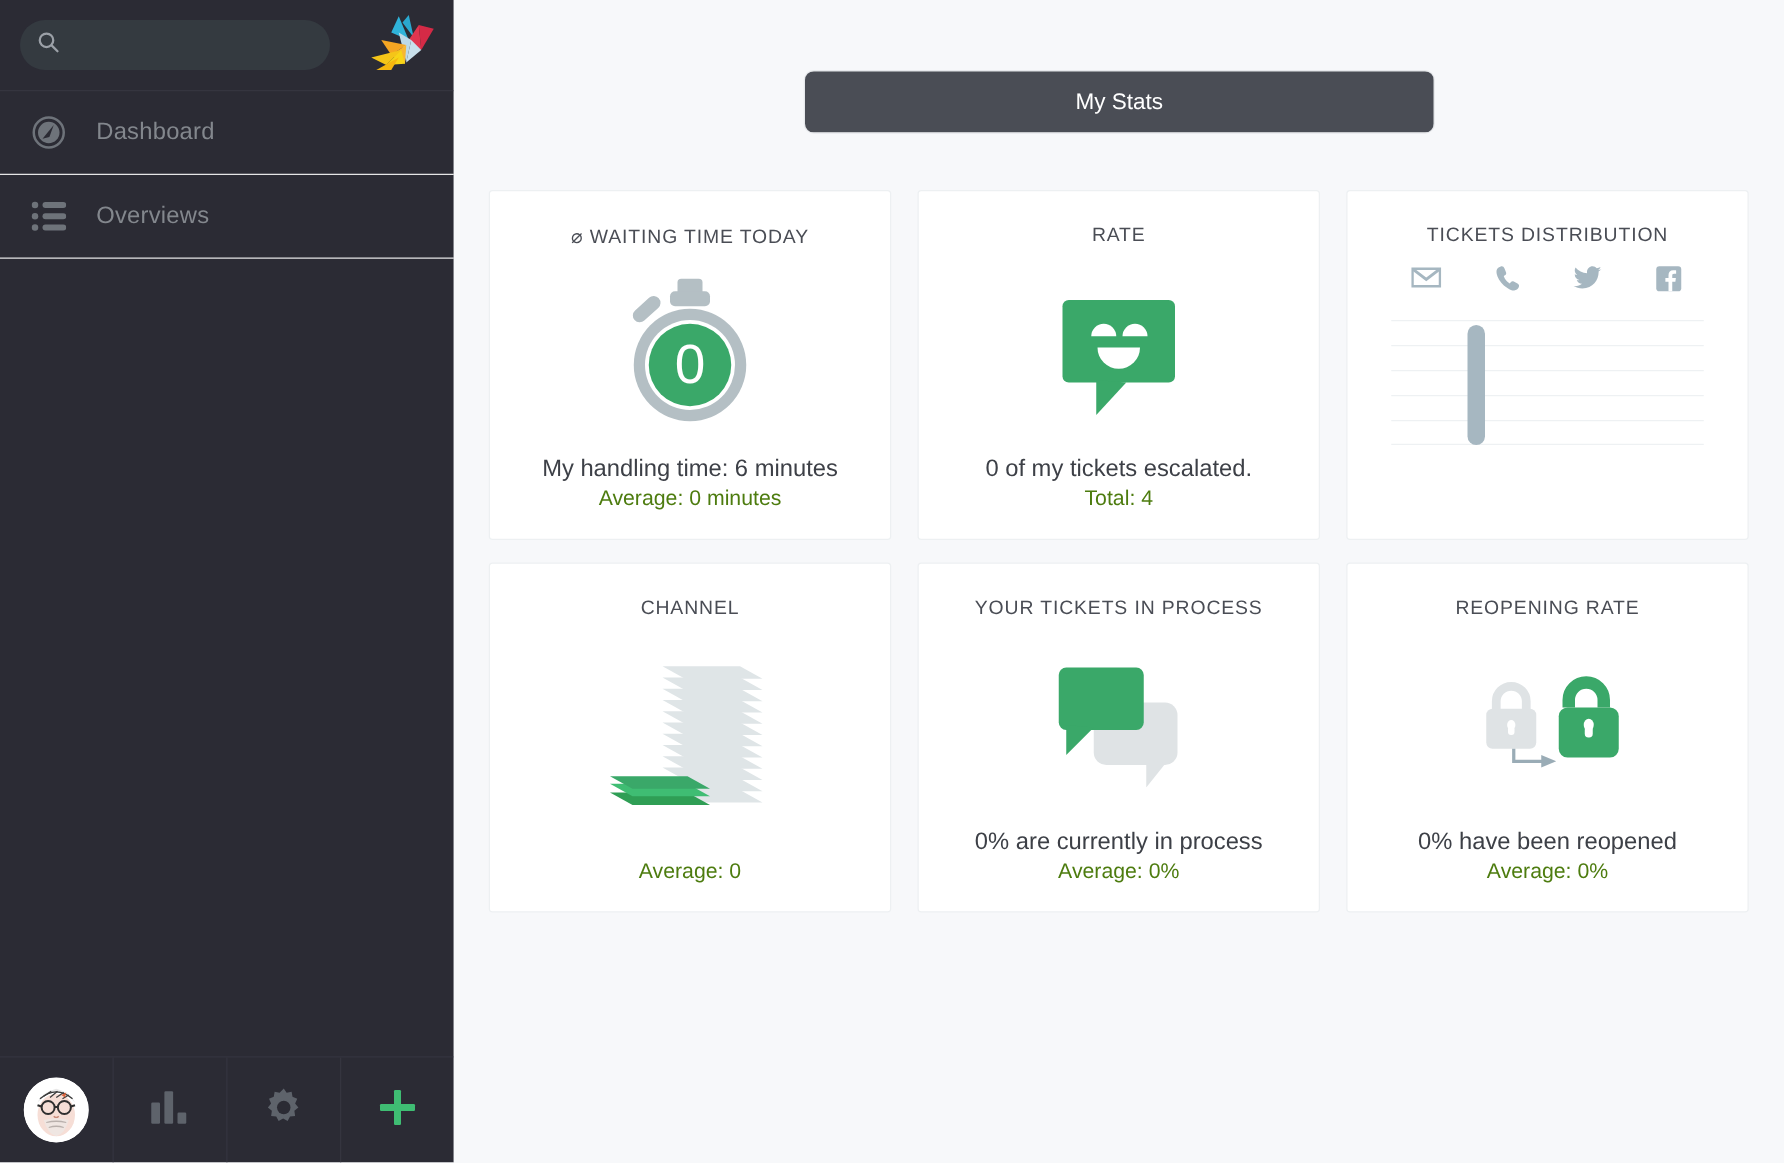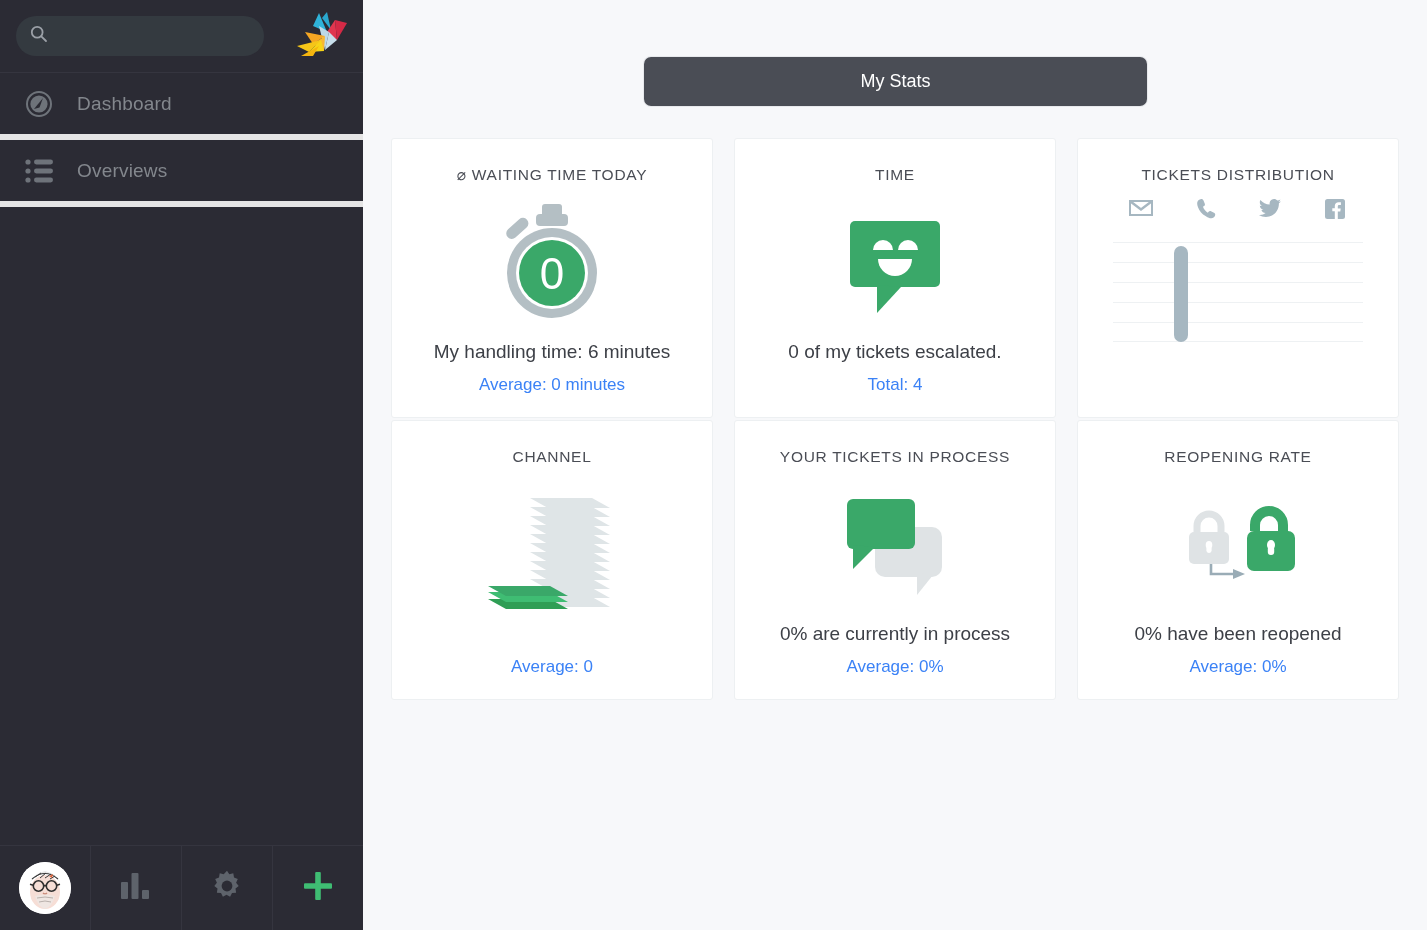--- a/index.html
+++ b/index.html
@@ -40,21 +40,21 @@
     font-family: "Liberation Sans", sans-serif;
     width: 100%;
   }
   .search-input::placeholder { color: #767d86; }
   .logo { margin-left: auto; width: 60px; height: 52px; flex: 0 0 auto; }
 
   .sb-item {
     height: 67px;
     display: flex; align-items: center;
     padding-left: 20px;
-    border-bottom: 6px solid #e5e5e5;
+    border-bottom: 1px solid #e5e5e5;
     cursor: pointer;
   }
   .sb-item .sb-ico { width: 38px; height: 38px; display: flex; align-items: center; justify-content: center; flex: 0 0 38px;}
   .sb-item .sb-label {
     margin-left: 19px;
     color: #83878d; font-size: 19px; letter-spacing: .2px;
   }
 
   .sb-bottom {
     position: absolute; left: 0; bottom: 0;
@@ -84,26 +84,26 @@
   }
   .tab {
     flex: 1 1 50%;
     display: flex; align-items: center; justify-content: center;
     font-size: 18px; cursor: pointer;
     background: #fff; color: #b3b7bd;
   }
   .tab.active { background: #4a4d55; color: #ffffff; }
 
   .grid {
-    position: absolute; left: 28px; top: 138px;
+    position: absolute; left: 28px; top: 152px;
     width: 1010px;
     display: grid;
     grid-template-columns: repeat(3, 322px);
     grid-template-rows: 280px 280px;
-    gap: 2px 21px;
+    gap: 18px 21px;
   }
   .card {
     background: #fff;
     border: 1px solid #edf0f2;
     border-radius: 3px;
     display: flex; flex-direction: column; align-items: center;
     position: relative;
   }
   .card-title {
     margin-top: 27px;
@@ -114,22 +114,22 @@
   }
   .card-art {
     flex: 1 1 auto;
     display: flex; align-items: center; justify-content: center;
     width: 100%;
   }
   .card-main {
     font-size: 19px; color: #3d4047; text-align: center;
   }
   .card-sub {
-    font-size: 17px; color: #3b82f6; text-align: center;
-    margin-top: 12px; margin-bottom: 22px;
+    font-size: 17px; color: #4d7c0f; text-align: center;
+    margin-top: 2px; margin-bottom: 22px;
   }
   .card.chart .card-art { align-items: flex-start; padding-top: 14px; }
 
   
   .chan-wrap { width: 250px; }
   .chan-icons { display: flex; justify-content: space-between; padding: 0 8px; }
   .chan-icons .ci { width: 40px; display: flex; justify-content: center; }
   .chan-plot { position: relative; height: 100px; margin-top: 22px; }
   .gridline { position: absolute; left: 0; right: 0; height: 1px; background: #eef1f3; }
   .bars { position: absolute; left: 0; right: 0; top: 0; bottom: 0; display: flex; padding: 0 8px; }
@@ -264,21 +264,21 @@
             <circle cx="58" cy="70" r="36" fill="#ffffff"></circle>
             <circle cx="58" cy="70" r="33" fill="#3aa869"></circle>
             <text x="58" y="70" text-anchor="middle" dominant-baseline="central" font-family="Liberation Sans, sans-serif" font-size="44" fill="#ffffff">0</text>
           </svg>
         </div>
         <div class="card-main">My handling time: 6 minutes</div>
         <div class="card-sub">Average: 0 minutes</div>
       </div>
 
       <div class="card">
-        <div class="card-title">TIME</div>
+        <div class="card-title">RATE</div>
         <div class="card-art">
           <svg width="92" height="100" viewBox="0 0 92 100">
             <rect x="1" y="8" width="90" height="66" rx="5" fill="#3aa869"></rect>
             <polygon points="28,72 28,100 52,74" fill="#3aa869"></polygon>
             <path d="M24 37 a10 10 0 0 1 20 0 Z" fill="#ffffff"></path>
             <path d="M49 37 a10 10 0 0 1 20 0 Z" fill="#ffffff"></path>
             <path d="M29 46 a17 17 0 0 0 34 0 Z" fill="#ffffff"></path>
           </svg>
         </div>
         <div class="card-main">0 of my tickets escalated.</div>

